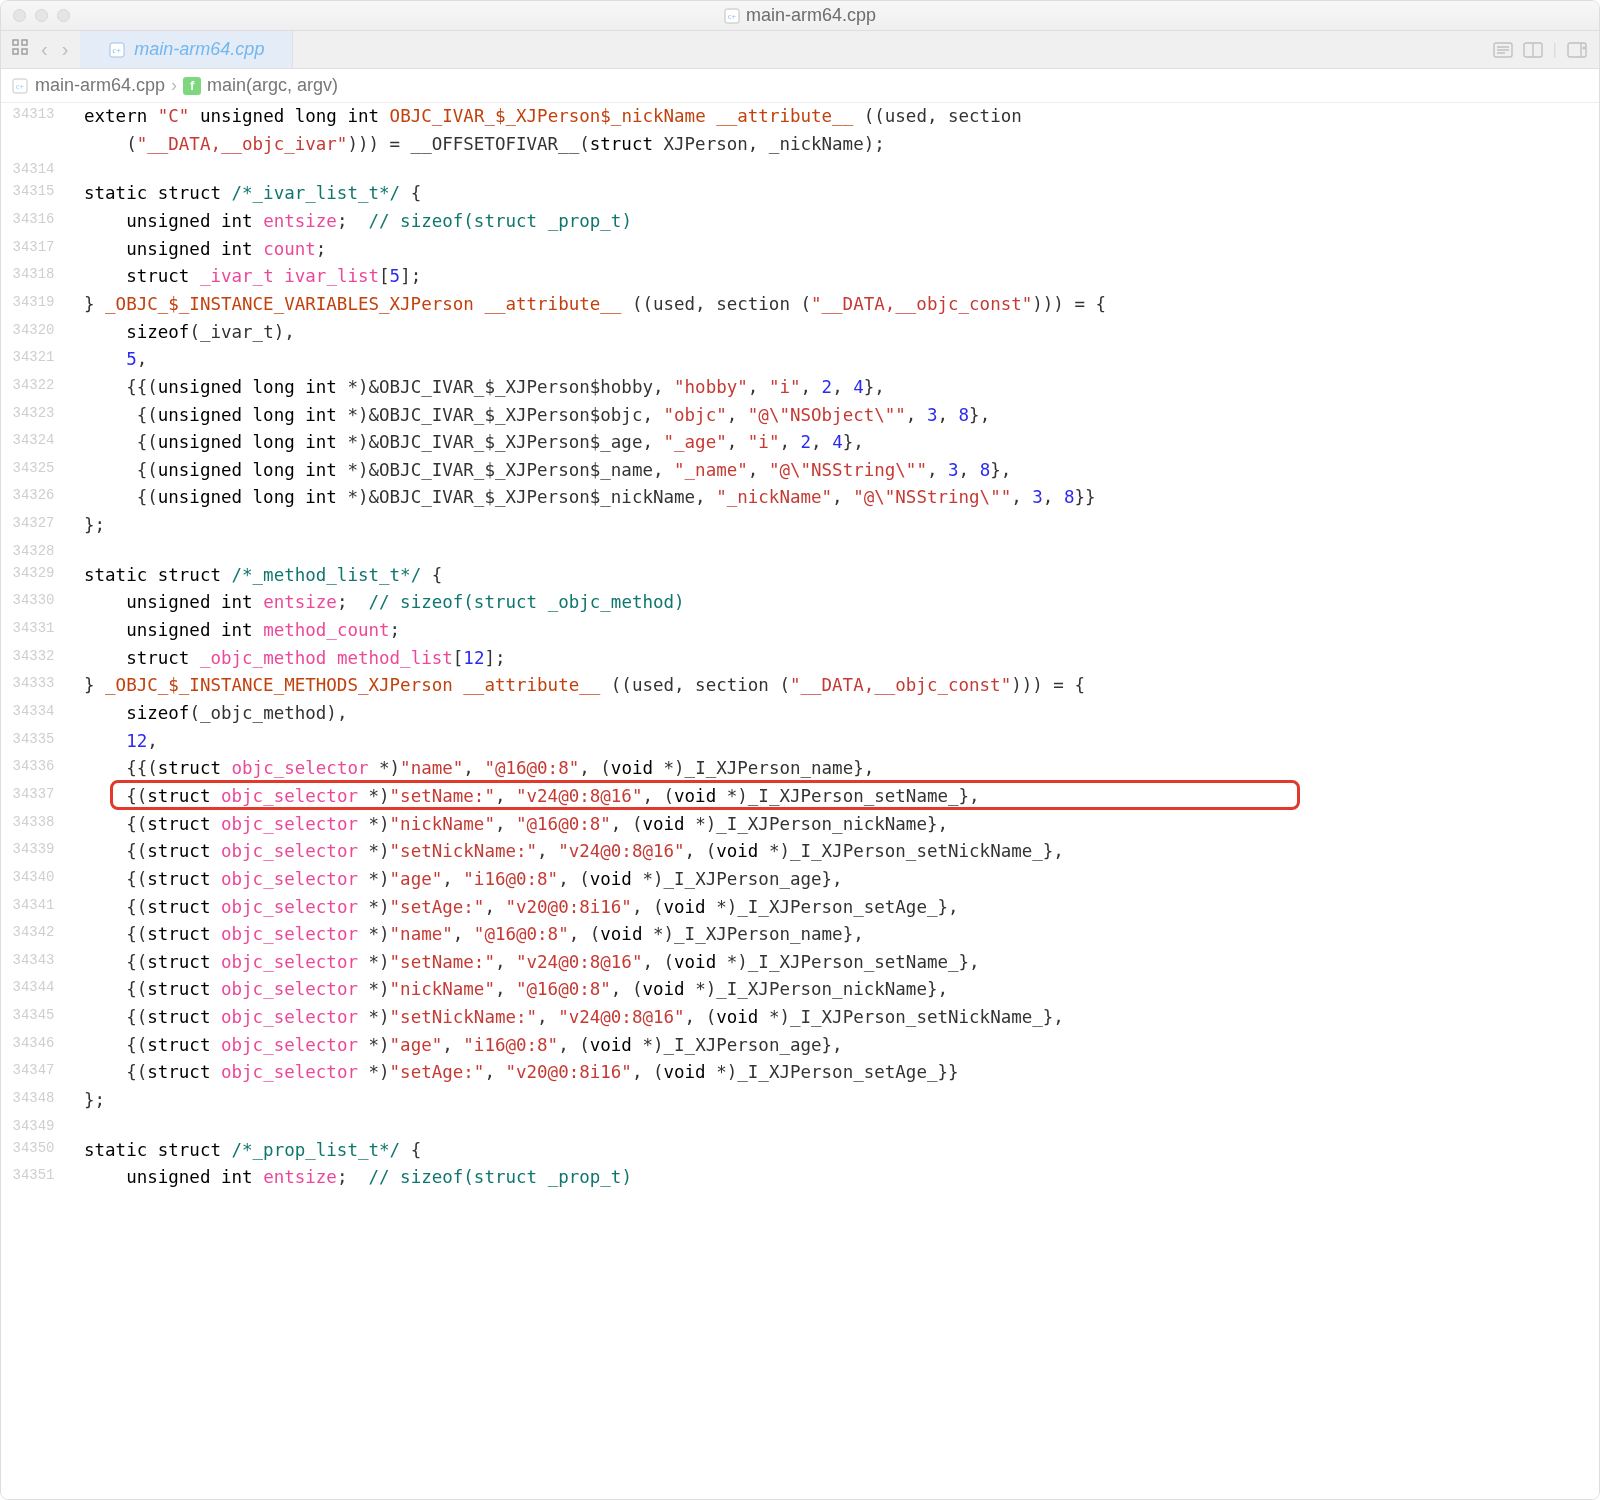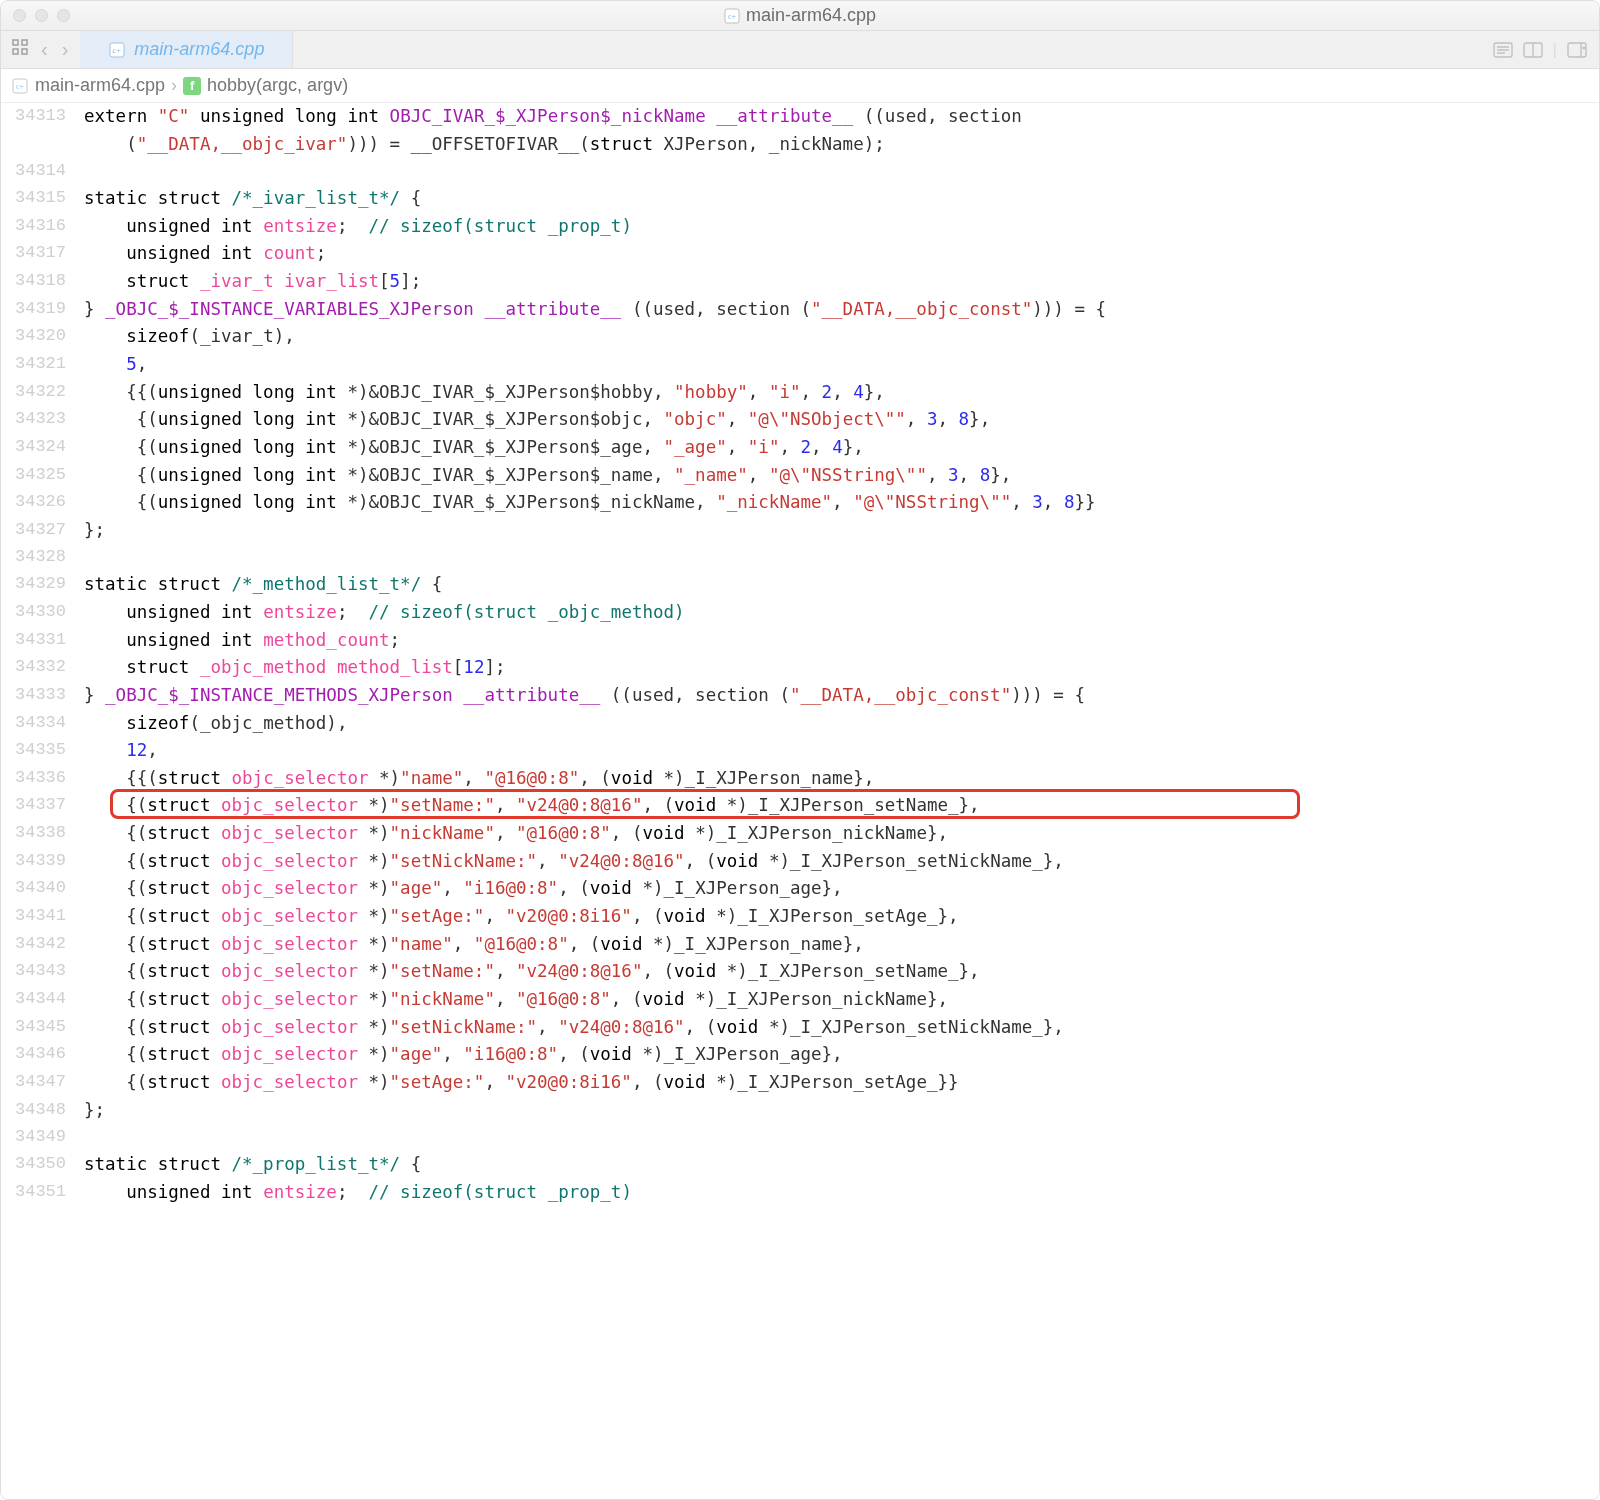--- a/index.html
+++ b/index.html
@@ -104,27 +104,27 @@
   }
   .code {
     flex: 1;
     overflow: hidden;
     white-space: pre;
     font-size: 17.5px;
     line-height: 1.58;
     padding-top: 0;
   }
   .line { display: flex; }
-  .ln { width: 75px; text-align: right; padding-right: 10px; color: #cfcfcf; flex-shrink: 0; font-size: 17px; }
+  .ln { width: 75px; text-align: center; padding-right: 10px; color: #cfcfcf; flex-shrink: 0; font-size: 14px; }
   .tx { flex: 1; padding-left: 8px; font-family: Menlo, Monaco, monospace; white-space: pre; position: relative; }
 
   
   .kw  { color: #000000; }  
   .ty  { color: #ec4899; }  
-  .idf { color: #a21caf; }  
+  .idf { color: #c2410c; }  
   .cm  { color: #0f766e; }  
   .str { color: #c63a34; }  
   .num { color: #2a2af0; }
 
   .highlight-box {
     position: absolute;
     border: 3px solid #e1392c;
     border-radius: 8px;
     pointer-events: none;
     top: -3px;
@@ -205,20 +205,20 @@
   <div class="symbolbar">
     <span class="cpp-badge">
       <svg width="16" height="16" viewBox="0 0 16 16">
           <rect x="1" y="1" width="14" height="14" rx="2" fill="#fff" stroke="#c6c6c6"></rect>
           <text x="8" y="11" text-anchor="middle" font-size="8" fill="#9cc1ea" font-family="Menlo">c+</text>
         </svg>
     </span>
     <span>main-arm64.cpp</span>
     <span class="chev">›</span>
     <span class="fn-badge">f</span>
-    <span>hobby(argc, argv)</span>
+    <span>main(argc, argv)</span>
   </div>
 
   <div class="editor">
     <div class="code" id="code"><div class="line"><div class="ln">34313</div><div class="tx"><span class="kw">extern</span> <span class="str">"C"</span> <span class="kw">unsigned long int</span> <span class="idf">OBJC_IVAR_$_XJPerson$_nickName</span> <span class="idf">__attribute__</span> ((used, section</div></div><div class="line"><div class="ln"></div><div class="tx">    (<span class="str">"__DATA,__objc_ivar"</span>))) = __OFFSETOFIVAR__(<span class="kw">struct</span> XJPerson, _nickName);</div></div><div class="line"><div class="ln">34314</div><div class="tx"></div></div><div class="line"><div class="ln">34315</div><div class="tx"><span class="kw">static struct</span> <span class="cm">/*_ivar_list_t*/</span> {</div></div><div class="line"><div class="ln">34316</div><div class="tx">    <span class="kw">unsigned int</span> <span class="ty">entsize</span>;  <span class="cm">// sizeof(struct _prop_t)</span></div></div><div class="line"><div class="ln">34317</div><div class="tx">    <span class="kw">unsigned int</span> <span class="ty">count</span>;</div></div><div class="line"><div class="ln">34318</div><div class="tx">    <span class="kw">struct</span> <span class="ty">_ivar_t</span> <span class="ty">ivar_list</span>[<span class="num">5</span>];</div></div><div class="line"><div class="ln">34319</div><div class="tx">} <span class="idf">_OBJC_$_INSTANCE_VARIABLES_XJPerson</span> <span class="idf">__attribute__</span> ((used, section (<span class="str">"__DATA,__objc_const"</span>))) = {</div></div><div class="line"><div class="ln">34320</div><div class="tx">    <span class="kw">sizeof</span>(_ivar_t),</div></div><div class="line"><div class="ln">34321</div><div class="tx">    <span class="num">5</span>,</div></div><div class="line"><div class="ln">34322</div><div class="tx">    {{(<span class="kw">unsigned long int</span> *)&amp;OBJC_IVAR_$_XJPerson$hobby, <span class="str">"hobby"</span>, <span class="str">"i"</span>, <span class="num">2</span>, <span class="num">4</span>},</div></div><div class="line"><div class="ln">34323</div><div class="tx">     {(<span class="kw">unsigned long int</span> *)&amp;OBJC_IVAR_$_XJPerson$objc, <span class="str">"objc"</span>, <span class="str">"@\"NSObject\""</span>, <span class="num">3</span>, <span class="num">8</span>},</div></div><div class="line"><div class="ln">34324</div><div class="tx">     {(<span class="kw">unsigned long int</span> *)&amp;OBJC_IVAR_$_XJPerson$_age, <span class="str">"_age"</span>, <span class="str">"i"</span>, <span class="num">2</span>, <span class="num">4</span>},</div></div><div class="line"><div class="ln">34325</div><div class="tx">     {(<span class="kw">unsigned long int</span> *)&amp;OBJC_IVAR_$_XJPerson$_name, <span class="str">"_name"</span>, <span class="str">"@\"NSString\""</span>, <span class="num">3</span>, <span class="num">8</span>},</div></div><div class="line"><div class="ln">34326</div><div class="tx">     {(<span class="kw">unsigned long int</span> *)&amp;OBJC_IVAR_$_XJPerson$_nickName, <span class="str">"_nickName"</span>, <span class="str">"@\"NSString\""</span>, <span class="num">3</span>, <span class="num">8</span>}}</div></div><div class="line"><div class="ln">34327</div><div class="tx">};</div></div><div class="line"><div class="ln">34328</div><div class="tx"></div></div><div class="line"><div class="ln">34329</div><div class="tx"><span class="kw">static struct</span> <span class="cm">/*_method_list_t*/</span> {</div></div><div class="line"><div class="ln">34330</div><div class="tx">    <span class="kw">unsigned int</span> <span class="ty">entsize</span>;  <span class="cm">// sizeof(struct _objc_method)</span></div></div><div class="line"><div class="ln">34331</div><div class="tx">    <span class="kw">unsigned int</span> <span class="ty">method_count</span>;</div></div><div class="line"><div class="ln">34332</div><div class="tx">    <span class="kw">struct</span> <span class="ty">_objc_method</span> <span class="ty">method_list</span>[<span class="num">12</span>];</div></div><div class="line"><div class="ln">34333</div><div class="tx">} <span class="idf">_OBJC_$_INSTANCE_METHODS_XJPerson</span> <span class="idf">__attribute__</span> ((used, section (<span class="str">"__DATA,__objc_const"</span>))) = {</div></div><div class="line"><div class="ln">34334</div><div class="tx">    <span class="kw">sizeof</span>(_objc_method),</div></div><div class="line"><div class="ln">34335</div><div class="tx">    <span class="num">12</span>,</div></div><div class="line"><div class="ln">34336</div><div class="tx">    {{(<span class="kw">struct</span> <span class="ty">objc_selector</span> *)<span class="str">"name"</span>, <span class="str">"@16@0:8"</span>, (<span class="kw">void</span> *)_I_XJPerson_name},</div></div><div class="line"><div class="ln">34337</div><div class="tx">    {(<span class="kw">struct</span> <span class="ty">objc_selector</span> *)<span class="str">"setName:"</span>, <span class="str">"v24@0:8@16"</span>, (<span class="kw">void</span> *)_I_XJPerson_setName_},<div class="highlight-box" style="left: 34px; width: 1190px;"></div></div></div><div class="line"><div class="ln">34338</div><div class="tx">    {(<span class="kw">struct</span> <span class="ty">objc_selector</span> *)<span class="str">"nickName"</span>, <span class="str">"@16@0:8"</span>, (<span class="kw">void</span> *)_I_XJPerson_nickName},</div></div><div class="line"><div class="ln">34339</div><div class="tx">    {(<span class="kw">struct</span> <span class="ty">objc_selector</span> *)<span class="str">"setNickName:"</span>, <span class="str">"v24@0:8@16"</span>, (<span class="kw">void</span> *)_I_XJPerson_setNickName_},</div></div><div class="line"><div class="ln">34340</div><div class="tx">    {(<span class="kw">struct</span> <span class="ty">objc_selector</span> *)<span class="str">"age"</span>, <span class="str">"i16@0:8"</span>, (<span class="kw">void</span> *)_I_XJPerson_age},</div></div><div class="line"><div class="ln">34341</div><div class="tx">    {(<span class="kw">struct</span> <span class="ty">objc_selector</span> *)<span class="str">"setAge:"</span>, <span class="str">"v20@0:8i16"</span>, (<span class="kw">void</span> *)_I_XJPerson_setAge_},</div></div><div class="line"><div class="ln">34342</div><div class="tx">    {(<span class="kw">struct</span> <span class="ty">objc_selector</span> *)<span class="str">"name"</span>, <span class="str">"@16@0:8"</span>, (<span class="kw">void</span> *)_I_XJPerson_name},</div></div><div class="line"><div class="ln">34343</div><div class="tx">    {(<span class="kw">struct</span> <span class="ty">objc_selector</span> *)<span class="str">"setName:"</span>, <span class="str">"v24@0:8@16"</span>, (<span class="kw">void</span> *)_I_XJPerson_setName_},</div></div><div class="line"><div class="ln">34344</div><div class="tx">    {(<span class="kw">struct</span> <span class="ty">objc_selector</span> *)<span class="str">"nickName"</span>, <span class="str">"@16@0:8"</span>, (<span class="kw">void</span> *)_I_XJPerson_nickName},</div></div><div class="line"><div class="ln">34345</div><div class="tx">    {(<span class="kw">struct</span> <span class="ty">objc_selector</span> *)<span class="str">"setNickName:"</span>, <span class="str">"v24@0:8@16"</span>, (<span class="kw">void</span> *)_I_XJPerson_setNickName_},</div></div><div class="line"><div class="ln">34346</div><div class="tx">    {(<span class="kw">struct</span> <span class="ty">objc_selector</span> *)<span class="str">"age"</span>, <span class="str">"i16@0:8"</span>, (<span class="kw">void</span> *)_I_XJPerson_age},</div></div><div class="line"><div class="ln">34347</div><div class="tx">    {(<span class="kw">struct</span> <span class="ty">objc_selector</span> *)<span class="str">"setAge:"</span>, <span class="str">"v20@0:8i16"</span>, (<span class="kw">void</span> *)_I_XJPerson_setAge_}}</div></div><div class="line"><div class="ln">34348</div><div class="tx">};</div></div><div class="line"><div class="ln">34349</div><div class="tx"></div></div><div class="line"><div class="ln">34350</div><div class="tx"><span class="kw">static struct</span> <span class="cm">/*_prop_list_t*/</span> {</div></div><div class="line"><div class="ln">34351</div><div class="tx">    <span class="kw">unsigned int</span> <span class="ty">entsize</span>;  <span class="cm">// sizeof(struct _prop_t)</span></div></div></div>
   </div>
 
 </div>
 
 </body></html>

